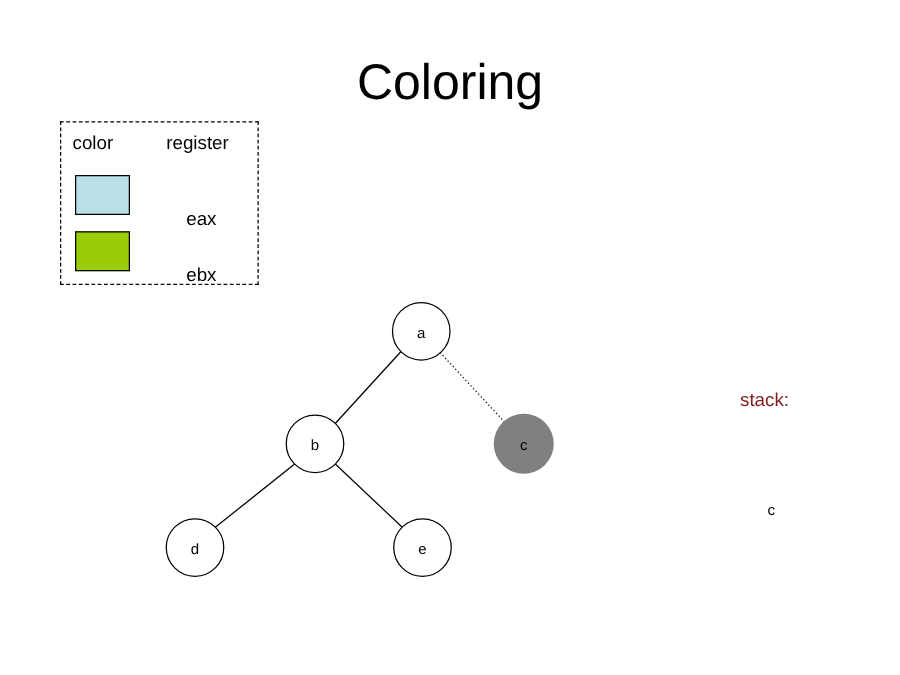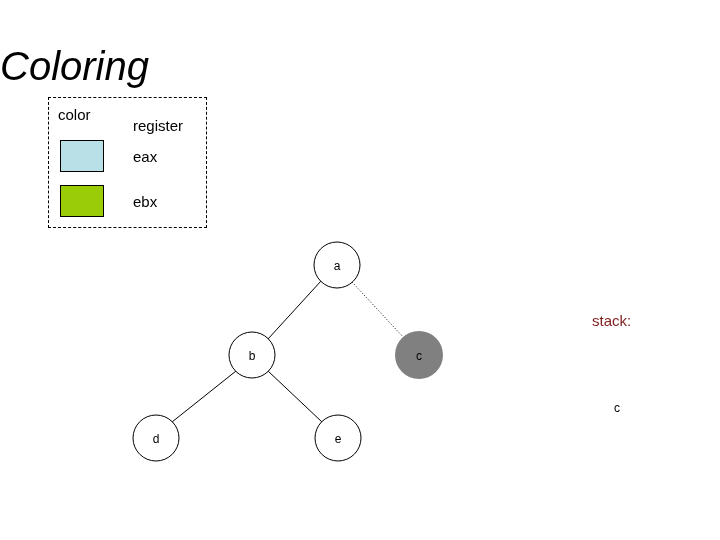--- a/index.html
+++ b/index.html
@@ -16,28 +16,27 @@
     font-family: "Liberation Sans", sans-serif;
     color: #000000;
   }
 
   
   #slide-title {
     position: absolute;
     left: 0;
     top: 44px;
     width: 720px;
-    text-align: left;
+    text-align: center;
     font-size: 40px;
     font-weight: 400;
     line-height: 44px;
     letter-spacing: 0px;
     color: #000000;
     white-space: nowrap;
-    font-style: italic;
   }
 
   
   #legend {
     position: absolute;
     left: 48px;
     top: 97px;
     width: 159px;
     height: 131px;
     border: 1px dashed #000000;
@@ -45,29 +44,30 @@
     text-decoration: underline;
   }
   .legend-head {
     position: absolute;
     font-size: 15px;
     line-height: 17px;
     color: #000000;
     white-space: nowrap;
   }
   #legend-head-color { left: 9px;  top: 8px; }
-  #legend-head-register { left: 84px; top: 19px; }
+  #legend-head-register { left: 84px; top: 8px; }
 
   .legend-row-label {
     position: absolute;
     font-size: 15px;
     line-height: 17px;
     color: #000000;
     white-space: nowrap;
-    left: 84px;
+    left: 100px;
+    margin-top: 19px;
   }
   #legend-label-eax { top: 50px; }
   #legend-label-ebx { top: 95px; }
 
   .swatch {
     position: absolute;
     left: 11px;
     width: 44px;
     height: 32px;
     border: 1px solid #000000;

